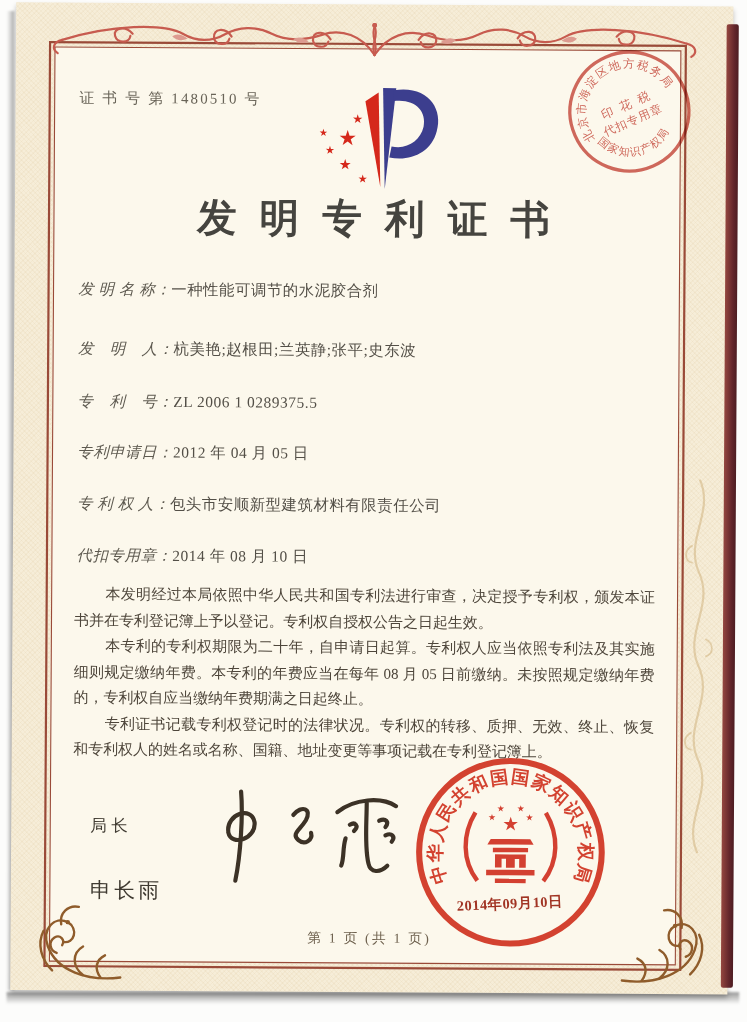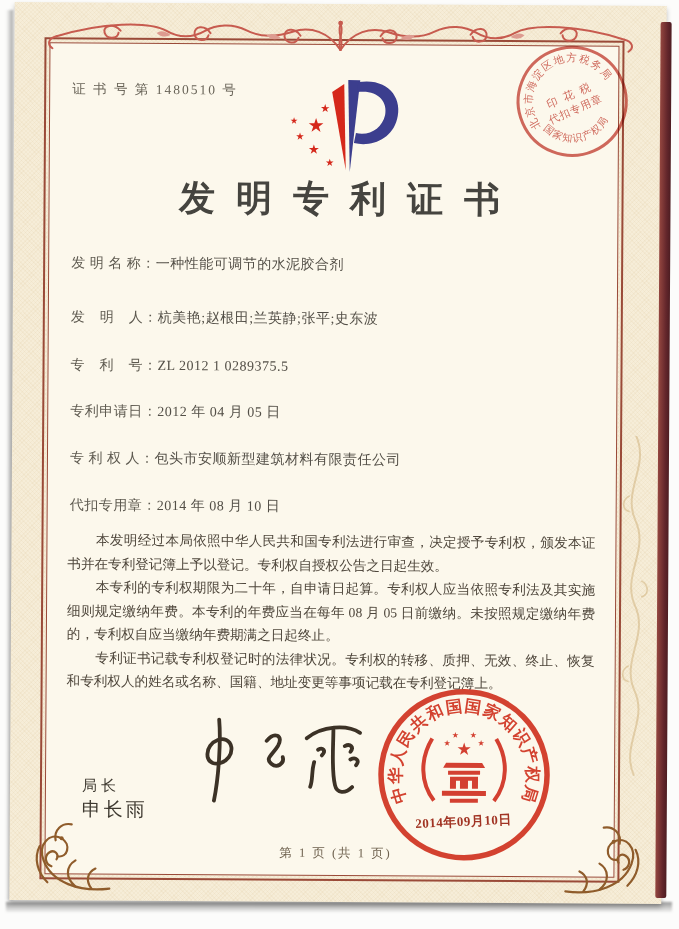--- a/index.html
+++ b/index.html
@@ -18,26 +18,26 @@
        background:linear-gradient(90deg,#954740,#63262b 65%,#4d1d22);}
   .frame{position:absolute;left:30px;top:35px;width:576px;height:838px;border:2px solid #9a4a38;z-index:1;}
   .frame-inner{position:absolute;inset:3px;border:1px solid #9a4a38;background:#fcf8ec;}
   .ornament{position:absolute;z-index:2;}
   .txt{position:absolute;z-index:3;}
   .cert-no{left:58px;top:78px;font-size:13.5px;color:#696458;letter-spacing:2px;}
   .logo{position:absolute;left:262px;top:70px;z-index:3;}
   .title{left:20px;top:171px;width:612px;text-align:center;font-size:36px;font-weight:600;
        letter-spacing:21px;text-indent:21px;color:#45443f;}
   .row{position:absolute;left:58px;font-size:14px;color:#534f47;z-index:3;letter-spacing:.5px;}
-  .row .lab{color:#5e5a50;}
+  .row .lab{color:#5e5a50;font-style:italic;}
   .r1{top:252px}.r2{top:306px}.r3{top:354px}.r4{top:400px}.r5{top:447px}.r6{top:494px}
   .bodytext{left:56px;top:526px;width:528px;font-size:13.6px;line-height:23.5px;
        color:#4e463b;text-align:justify;}
   .bodytext p{margin:0;text-indent:2.1em;}
-  .sig-title{left:72px;top:739px;font-size:15px;letter-spacing:4px;color:#3f3a31;margin-top:35px;}
+  .sig-title{left:72px;top:739px;font-size:15px;letter-spacing:4px;color:#3f3a31;}
   .sig-name{left:72px;top:794px;font-size:19px;letter-spacing:3px;color:#3f3a31;text-align:center;}
   .signature{position:absolute;left:165px;top:703px;z-index:4;}
   .seal{position:absolute;left:366px;top:682px;z-index:5;mix-blend-mode:multiply;opacity:.95;}
   .tax-stamp{position:absolute;left:498px;top:36px;z-index:5;mix-blend-mode:multiply;opacity:.88;}
   .footer{left:20px;top:841px;width:612px;text-align:center;font-size:12.5px;
        color:#6e614e;letter-spacing:2px;}
 </style>
 </head>
 <body>
 
@@ -108,21 +108,21 @@
       <text x="38" y="80" font-size="13">★</text>
       <text x="18" y="50" font-size="9">★</text>
       <text x="54" y="92" font-size="10">★</text>
     </g>
   </svg>
 
   <div class="txt title">发明专利证书</div>
 
   <div class="row r1"><span class="lab">发 明 名 称：</span><span>一种性能可调节的水泥胶合剂</span></div>
   <div class="row r2"><span class="lab">发　明　人：</span><span>杭美艳;赵根田;兰英静;张平;史东波</span></div>
-  <div class="row r3"><span class="lab">专　利　号：</span><span>ZL 2012 1 0289375.5</span></div>
+  <div class="row r3"><span class="lab">专　利　号：</span><span>ZL 2006 1 0289375.5</span></div>
   <div class="row r4"><span class="lab">专利申请日：</span><span>2012 年 04 月 05 日</span></div>
   <div class="row r5"><span class="lab">专 利 权 人：</span><span>包头市安顺新型建筑材料有限责任公司</span></div>
   <div class="row r6"><span class="lab">代扣专用章：</span><span>2014 年 08 月 10 日</span></div>
 
   <div class="txt bodytext">
     <p>本发明经过本局依照中华人民共和国专利法进行审查，决定授予专利权，颁发本证书并在专利登记簿上予以登记。专利权自授权公告之日起生效。</p>
     <p>本专利的专利权期限为二十年，自申请日起算。专利权人应当依照专利法及其实施细则规定缴纳年费。本专利的年费应当在每年 08 月 05 日前缴纳。未按照规定缴纳年费的，专利权自应当缴纳年费期满之日起终止。</p>
     <p>专利证书记载专利权登记时的法律状况。专利权的转移、质押、无效、终止、恢复和专利权人的姓名或名称、国籍、地址变更等事项记载在专利登记簿上。</p>
   </div>
 

